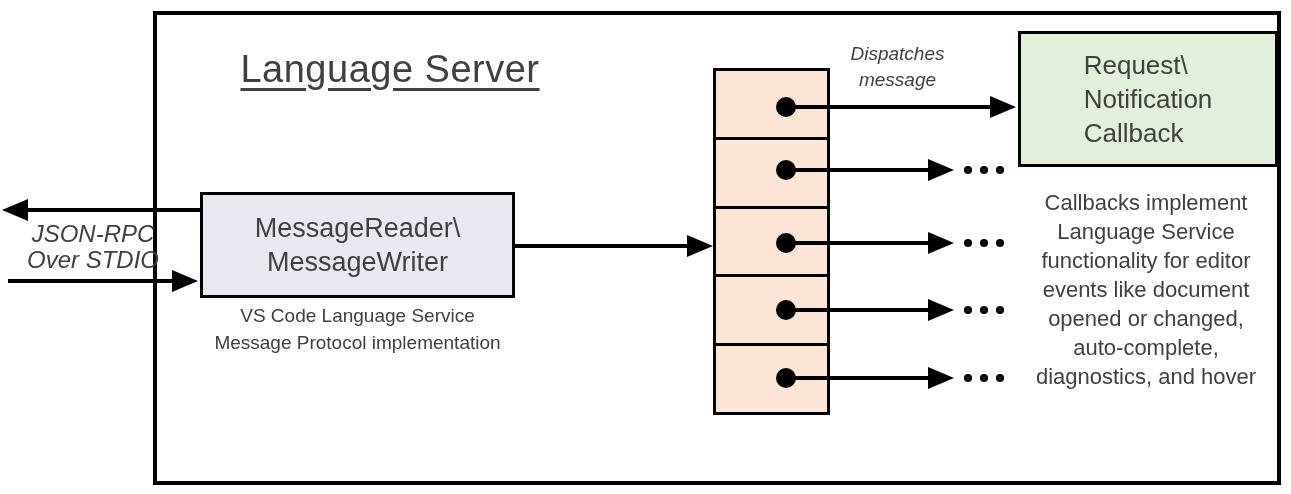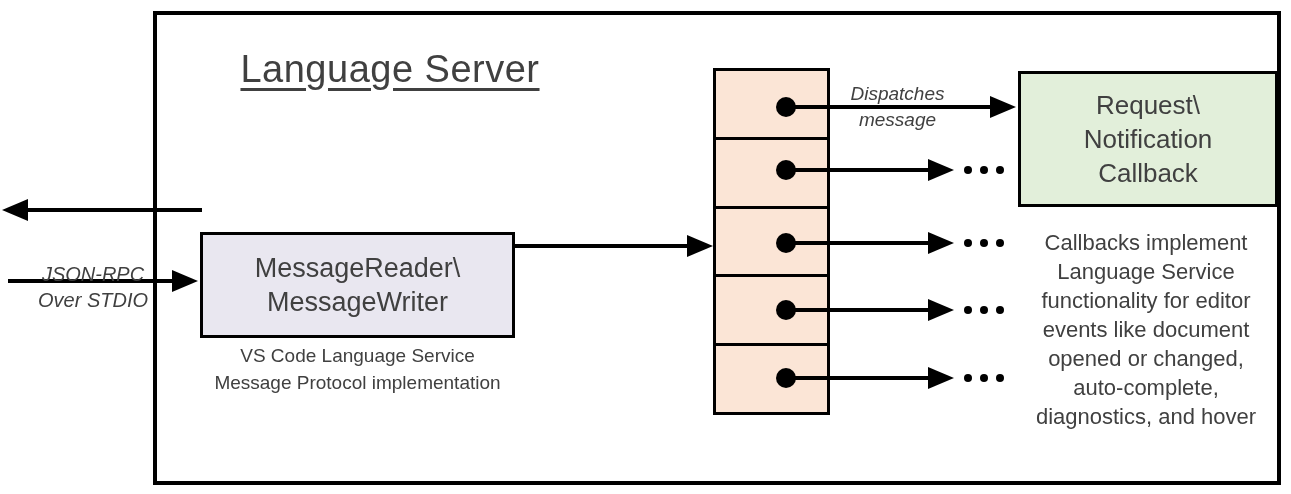--- a/index.html
+++ b/index.html
@@ -8,48 +8,48 @@
     --message-box-fill:#e9e7f0;
     --dispatch-cell-fill:#fbe5d6;
     --callback-box-fill:#e2efda;
   }
   html,body{margin:0;padding:0;background:var(--bg);}
   .canvas{
     position:relative;width:1291px;height:494px;background:var(--bg);
     font-family:"Liberation Sans", sans-serif;color:#404040;overflow:hidden;
   }
   .abs{position:absolute;}
-  .ml{white-space:pre-line;margin-top:40px;}
+  .ml{white-space:pre-line;}
   .outer-box{
     left:153px;top:11px;width:1128px;height:474px;
     border:4px solid var(--line);box-sizing:border-box;background:transparent;
   }
   .title{
     left:205px;top:48px;width:370px;text-align:center;
     font-size:38px;font-weight:400;text-decoration:underline;
     text-underline-offset:6px;letter-spacing:0.5px;
   }
   .message-box{
     left:200px;top:192px;width:315px;height:106px;
     background:var(--message-box-fill);border:3px solid var(--line);
     box-sizing:border-box;display:flex;align-items:center;justify-content:center;
     text-align:center;font-size:27px;line-height:34px;
   }
   .callback-box{
     left:1018px;top:31px;width:260px;height:136px;
     background:var(--callback-box-fill);border:3px solid var(--line);
     box-sizing:border-box;display:flex;align-items:center;justify-content:center;
-    text-align:center;font-size:26px;line-height:34px;
+    text-align:left;font-size:26px;line-height:34px;
   }
   .caption{font-size:19px;line-height:27px;text-align:center;}
   .msg-caption{left:175px;top:302px;width:365px;}
   .map-caption{left:640px;top:424px;width:264px;}
   .note{left:1022px;top:188px;width:248px;font-size:22px;line-height:29px;text-align:center;}
   .annot{font-style:italic;font-size:19px;line-height:26px;text-align:center;}
-  .json-label{left:18px;top:221px;width:150px;font-size:20px;}
+  .json-label{left:18px;top:221px;width:150px;font-size:24px;}
   .lookup-label{left:512px;top:156px;width:186px;}
   .dispatch-label{left:815px;top:41px;width:165px;}
   .dispatch-map{
     left:713px;top:68px;width:117px;height:347px;
     border:3px solid var(--line);box-sizing:border-box;
     display:flex;flex-direction:column;
   }
   .dispatch-cell{flex:1;background:var(--dispatch-cell-fill);border-bottom:3px solid var(--line);}
   .dispatch-cell:last-child{border-bottom:none;}
   .dot{width:20px;height:20px;border-radius:50%;background:var(--line);}

